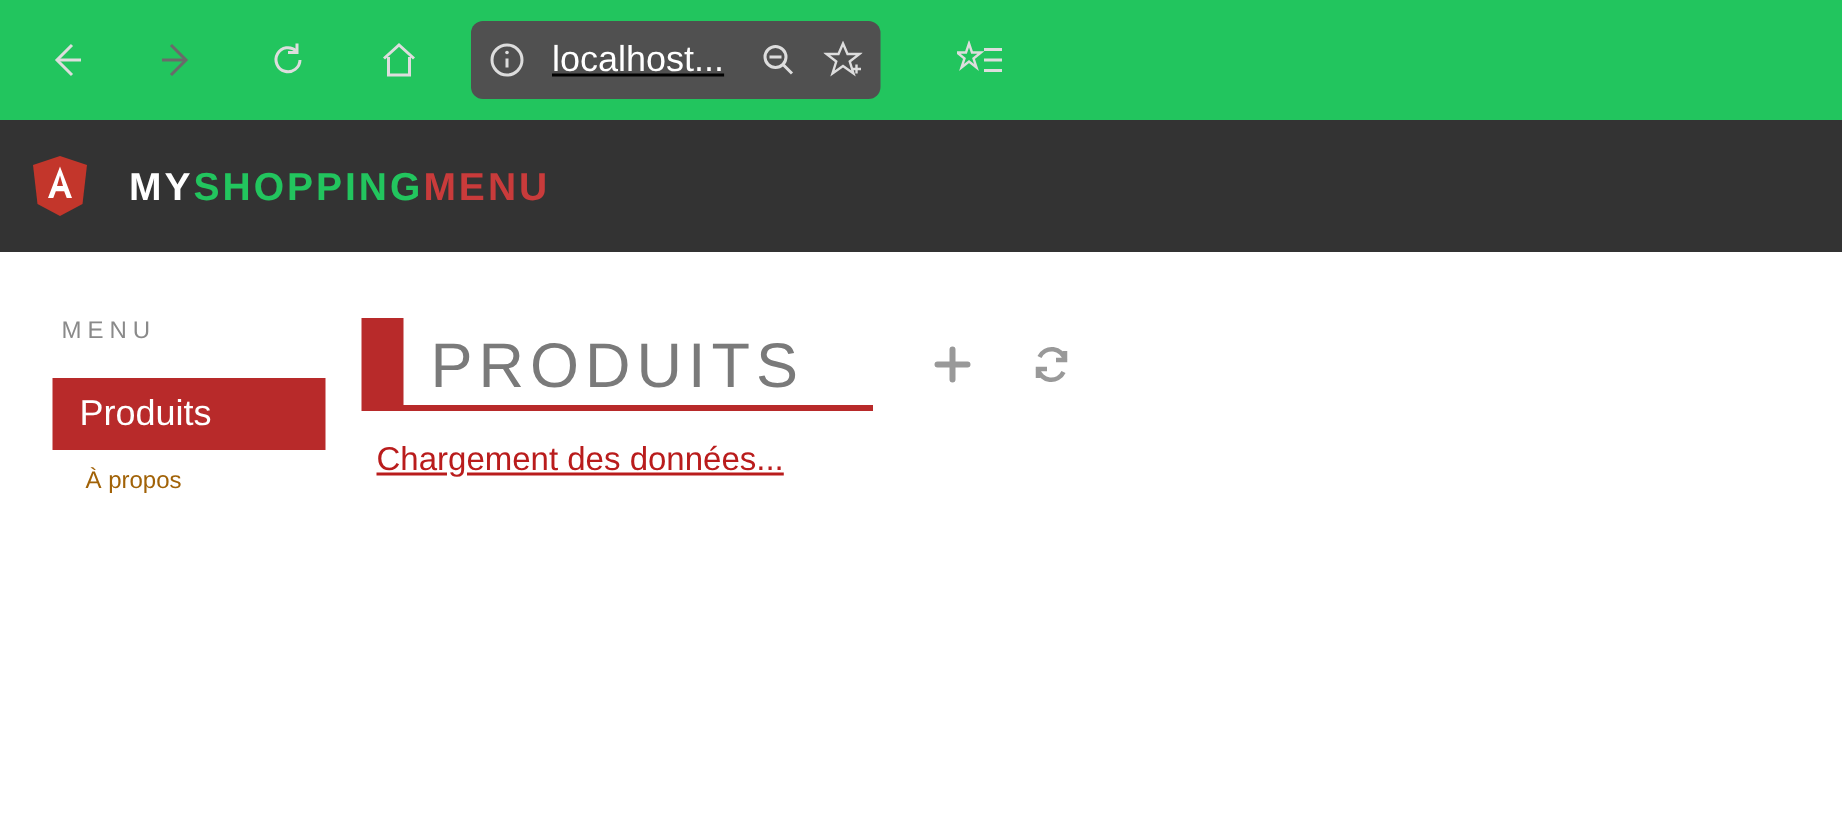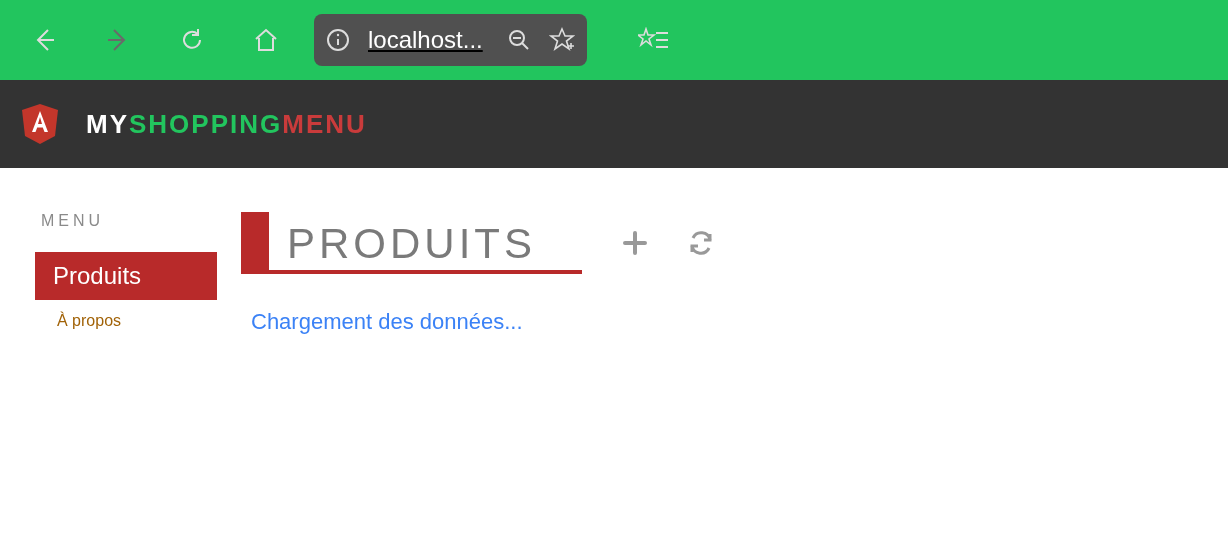--- a/index.html
+++ b/index.html
@@ -38,21 +38,21 @@
     .menu-item { display: block; padding: 10px 18px; font-size: 24px; color: #333; cursor: pointer; }
     .menu-item.active { background: #b82a2a; color: #fff; }
     .menu-item.secondary { font-size: 16px; color: #a16207; padding: 12px 22px; }
 
     .content { flex: 1; }
     .page-title-row { display: flex; align-items: center; gap: 40px; }
     .page-title-block { display: flex; align-items: flex-end; border-bottom: 4px solid #b82a2a; }
     .title-bar { width: 28px; height: 58px; background: #b82a2a; margin-right: 18px; }
     .page-title { font-size: 42px; color: #7a7a7a; letter-spacing: 4px; font-weight: 400; padding-right: 46px; padding-bottom: 2px; }
     .action-icon { color: #999; cursor: pointer; }
-    .loading-text { color: #3b82f6; font-size: 22px; margin-top: 35px; padding-left: 10px; }
+    .loading-text { color: #b91c1c; font-size: 22px; margin-top: 19px; padding-left: 10px; text-decoration: underline; }
 
     svg { display: block; }
   </style>
 </head>
 <body>
 
 <div class="browser-chrome">
 
   <div class="toolbar">
     <div class="nav-btn">

